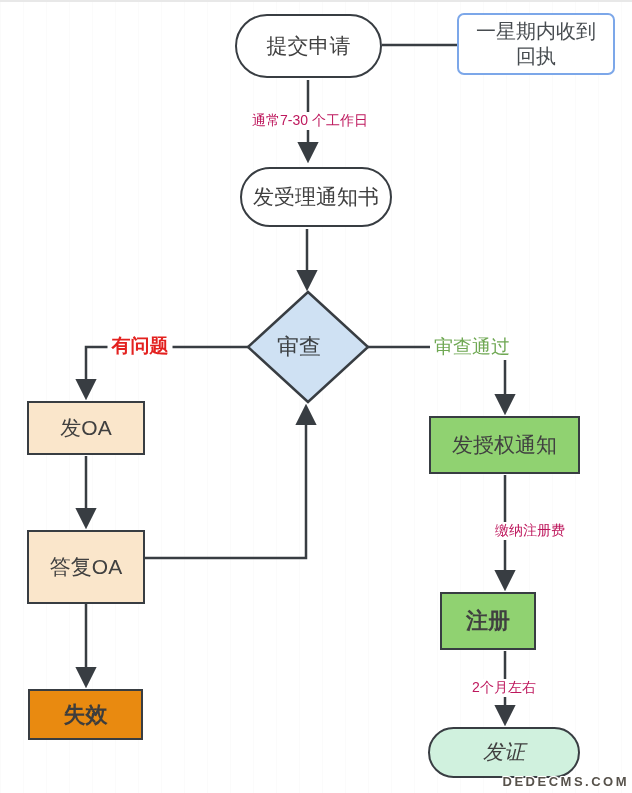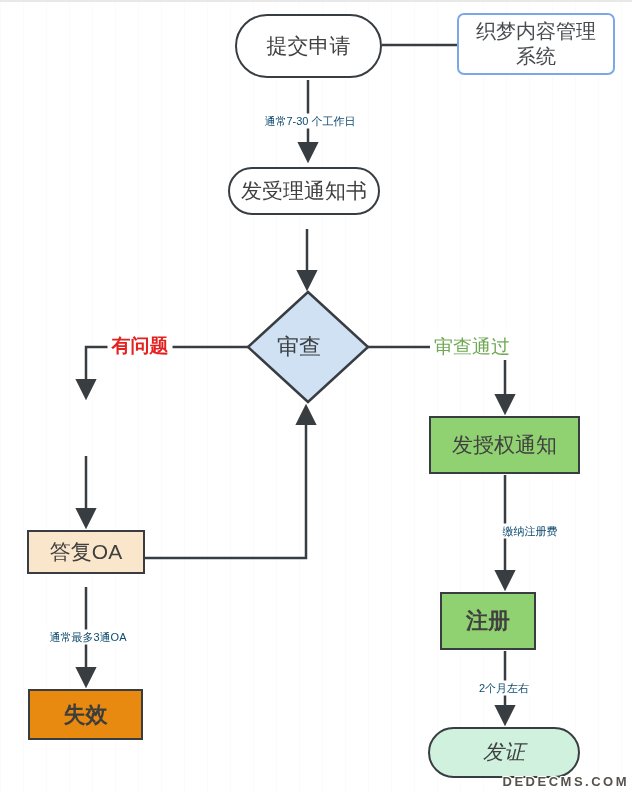--- a/index.html
+++ b/index.html
@@ -34,21 +34,21 @@
   .mint{background:#d0f1de;border-radius:26px;}
   .bold{font-weight:bold;}
   .diamond-label{
     position:absolute;left:239px;top:334px;width:120px;height:26px;
     display:flex;align-items:center;justify-content:center;
     font-size:22px;color:#3c4043;
   }
   .elabel{
     position:absolute;transform:translate(-50%,-50%);
     background:#fff;padding:0 4px;white-space:nowrap;
-    font-size:11px;color:#0c4a6e;
+    font-size:14px;color:#be185d;
   }
   .elabel.red{color:#e3211f;font-weight:bold;font-size:19px;}
   .elabel.grn{color:#6fa853;font-size:19px;}
   .watermark{
     position:absolute;right:3px;bottom:4px;
     text-align:right;color:#57524b;font-weight:bold;
     text-shadow:-1px -1px 0 #fff,1px -1px 0 #fff,-1px 1px 0 #fff,1px 1px 0 #fff,0 0 2px #fff;
     line-height:1.05;
   }
   .watermark .wm1{font-size:15px;letter-spacing:1px;}
@@ -76,44 +76,44 @@
       <path d="M86,587 V683" marker-end="url(#arrow)"></path>
       <path d="M368,347 H505 V410" marker-end="url(#arrow)"></path>
       <path d="M505,475 V586" marker-end="url(#arrow)"></path>
       <path d="M505,651 V721" marker-end="url(#arrow)"></path>
     </g>
     <polygon points="308,292 368,347 308,402 248,347" fill="#cfe1f3" stroke="#383d42" stroke-width="2.5"></polygon>
   </svg>
 
   <div class="node stadium" style="left:235px;top:14px;width:147px;height:64px;">提交申请</div>
 
-  <div class="node note" style="left:457px;top:13px;width:158px;height:62px;">织梦内容管理系统</div>
+  <div class="node note" style="left:457px;top:13px;width:158px;height:62px;">一星期内收到回执</div>
 
-  <div class="node stadium" style="left:228px;top:167px;width:152px;height:48px;border-radius:30px;text-align:right;">发受理通知书</div>
+  <div class="node stadium" style="left:240px;top:167px;width:152px;height:60px;border-radius:30px;text-align:right;">发受理通知书</div>
 
   <div class="diamond-label">审查</div>
 
+  <div class="node peach" style="left:27px;top:401px;width:118px;height:54px;">发OA</div>
 
-  <div class="node peach" style="left:27px;top:530px;width:118px;height:44px;">答复OA</div>
+  <div class="node peach" style="left:27px;top:530px;width:118px;height:74px;">答复OA</div>
 
   <div class="node green" style="left:429px;top:416px;width:151px;height:58px;">发授权通知</div>
 
   <div class="node orange" style="left:28px;top:689px;width:115px;height:51px;font-size:22px;">失效</div>
 
   <div class="node green bold" style="left:440px;top:592px;width:96px;height:58px;font-size:22px;">注册</div>
 
   <div class="node mint" style="left:428px;top:727px;width:152px;height:51px;font-style:italic;">发证</div>
 
   <div class="elabel" style="left:310px;top:121px;">通常7-30 个工作日</div>
 
   <div class="elabel red" style="left:140px;top:346px;">有问题</div>
 
   <div class="elabel grn" style="left:472px;top:347px;">审查通过</div>
 
-  <div class="elabel" style="left:88px;top:637px;">通常最多3通OA</div>
 
   <div class="elabel" style="left:506px;top:531px;margin-left:24px;">缴纳注册费</div>
 
   <div class="elabel" style="left:504px;top:688px;">2个月左右</div>
 
   <div class="watermark">
     <div class="wm2">DEDECMS.COM</div>
   </div>
 </div>
 

